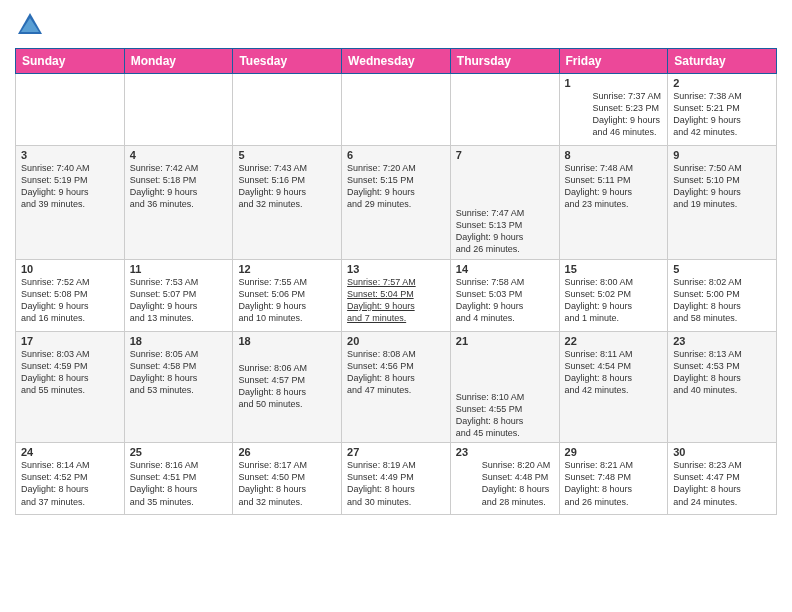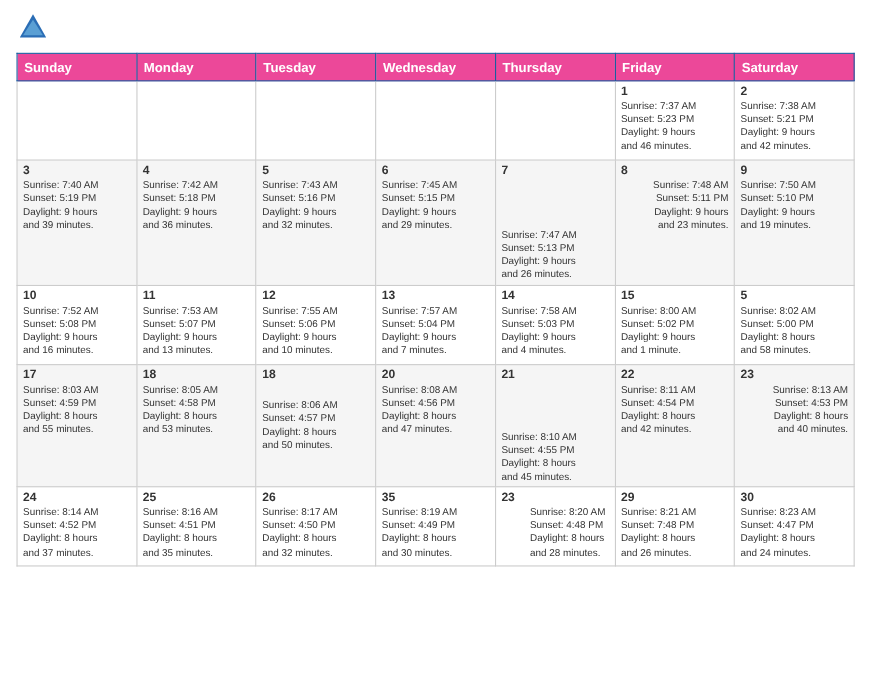--- a/index.html
+++ b/index.html
@@ -136,21 +136,21 @@
     </thead>
     <tbody id="calendar-body">
     <tr>
           <td class="empty-cell"></td>
           <td class="empty-cell"></td>
           <td class="empty-cell"></td>
           <td class="empty-cell"></td>
           <td class="empty-cell"></td>
           <td>
             <span class="day-num">1</span>
-            <div class="day-info" style="white-space: pre-line;">Sunrise: 7:37 AM
+            <div class="day-info" style="white-space: pre-line; margin-left: 28px;">Sunrise: 7:37 AM
 Sunset: 5:23 PM
 Daylight: 9 hours
 and 46 minutes.</div>
           </td>
           <td>
             <span class="day-num">2</span>
             <div class="day-info" style="white-space: pre-line;">Sunrise: 7:38 AM
 Sunset: 5:21 PM
 Daylight: 9 hours
 and 42 minutes.</div>
@@ -173,35 +173,35 @@
           </td>
           <td>
             <span class="day-num">5</span>
             <div class="day-info" style="white-space: pre-line;">Sunrise: 7:43 AM
 Sunset: 5:16 PM
 Daylight: 9 hours
 and 32 minutes.</div>
           </td>
           <td>
             <span class="day-num">6</span>
-            <div class="day-info" style="white-space: pre-line;">Sunrise: 7:45 AM
+            <div class="day-info" style="white-space: pre-line;">Sunrise: 7:20 AM
 Sunset: 5:15 PM
 Daylight: 9 hours
 and 29 minutes.</div>
           </td>
           <td>
             <span class="day-num">7</span>
             <div class="day-info" style="white-space: pre-line; margin-top: 46px;">Sunrise: 7:47 AM
 Sunset: 5:13 PM
 Daylight: 9 hours
 and 26 minutes.</div>
           </td>
           <td>
             <span class="day-num">8</span>
-            <div class="day-info" style="white-space: pre-line; text-align: right;">Sunrise: 7:48 AM
+            <div class="day-info" style="white-space: pre-line;">Sunrise: 7:48 AM
 Sunset: 5:11 PM
 Daylight: 9 hours
 and 23 minutes.</div>
           </td>
           <td>
             <span class="day-num">9</span>
             <div class="day-info" style="white-space: pre-line;">Sunrise: 7:50 AM
 Sunset: 5:10 PM
 Daylight: 9 hours
 and 19 minutes.</div>
@@ -224,21 +224,21 @@
           </td>
           <td>
             <span class="day-num">12</span>
             <div class="day-info" style="white-space: pre-line;">Sunrise: 7:55 AM
 Sunset: 5:06 PM
 Daylight: 9 hours
 and 10 minutes.</div>
           </td>
           <td>
             <span class="day-num">13</span>
-            <div class="day-info" style="white-space: pre-line;">Sunrise: 7:57 AM
+            <div class="day-info" style="white-space: pre-line; text-decoration: underline;">Sunrise: 7:57 AM
 Sunset: 5:04 PM
 Daylight: 9 hours
 and 7 minutes.</div>
           </td>
           <td>
             <span class="day-num">14</span>
             <div class="day-info" style="white-space: pre-line;">Sunrise: 7:58 AM
 Sunset: 5:03 PM
 Daylight: 9 hours
 and 4 minutes.</div>
@@ -296,21 +296,21 @@
           </td>
           <td>
             <span class="day-num">22</span>
             <div class="day-info" style="white-space: pre-line;">Sunrise: 8:11 AM
 Sunset: 4:54 PM
 Daylight: 8 hours
 and 42 minutes.</div>
           </td>
           <td>
             <span class="day-num">23</span>
-            <div class="day-info" style="white-space: pre-line; text-align: right;">Sunrise: 8:13 AM
+            <div class="day-info" style="white-space: pre-line;">Sunrise: 8:13 AM
 Sunset: 4:53 PM
 Daylight: 8 hours
 and 40 minutes.</div>
           </td>
         </tr>
         <tr>
           <td>
             <span class="day-num">24</span>
             <div class="day-info" style="white-space: pre-line;">Sunrise: 8:14 AM
 Sunset: 4:52 PM
@@ -325,21 +325,21 @@
 and 35 minutes.</div>
           </td>
           <td>
             <span class="day-num">26</span>
             <div class="day-info" style="white-space: pre-line;">Sunrise: 8:17 AM
 Sunset: 4:50 PM
 Daylight: 8 hours
 and 32 minutes.</div>
           </td>
           <td>
-            <span class="day-num">35</span>
+            <span class="day-num">27</span>
             <div class="day-info" style="white-space: pre-line;">Sunrise: 8:19 AM
 Sunset: 4:49 PM
 Daylight: 8 hours
 and 30 minutes.</div>
           </td>
           <td>
             <span class="day-num">23</span>
             <div class="day-info" style="white-space: pre-line; margin-left: 26px;">Sunrise: 8:20 AM
 Sunset: 4:48 PM
 Daylight: 8 hours

